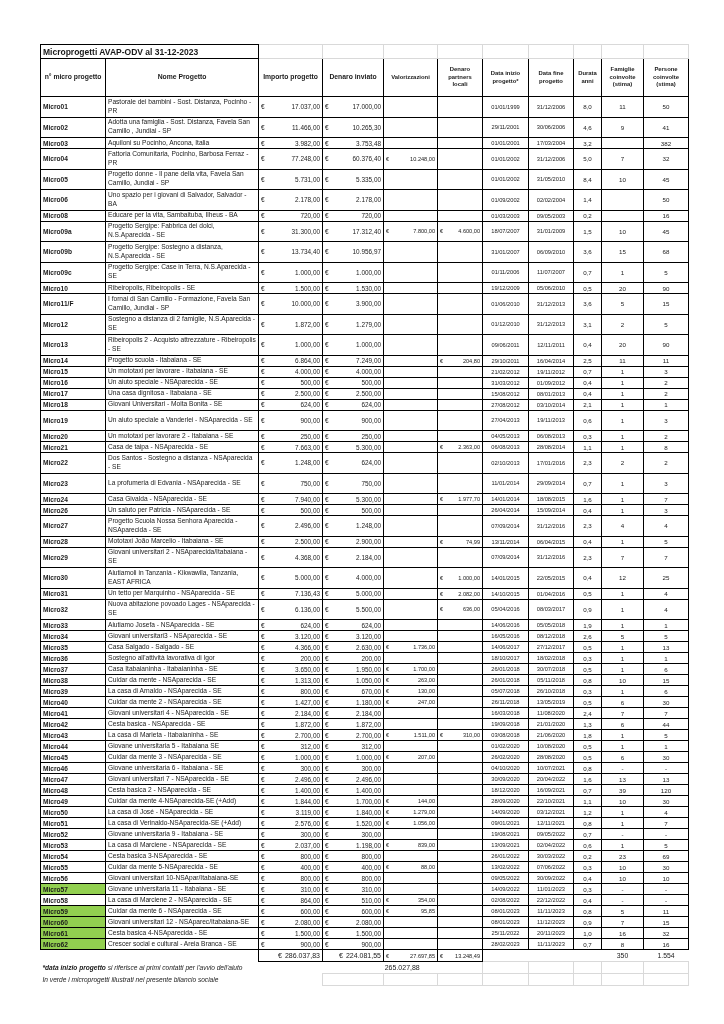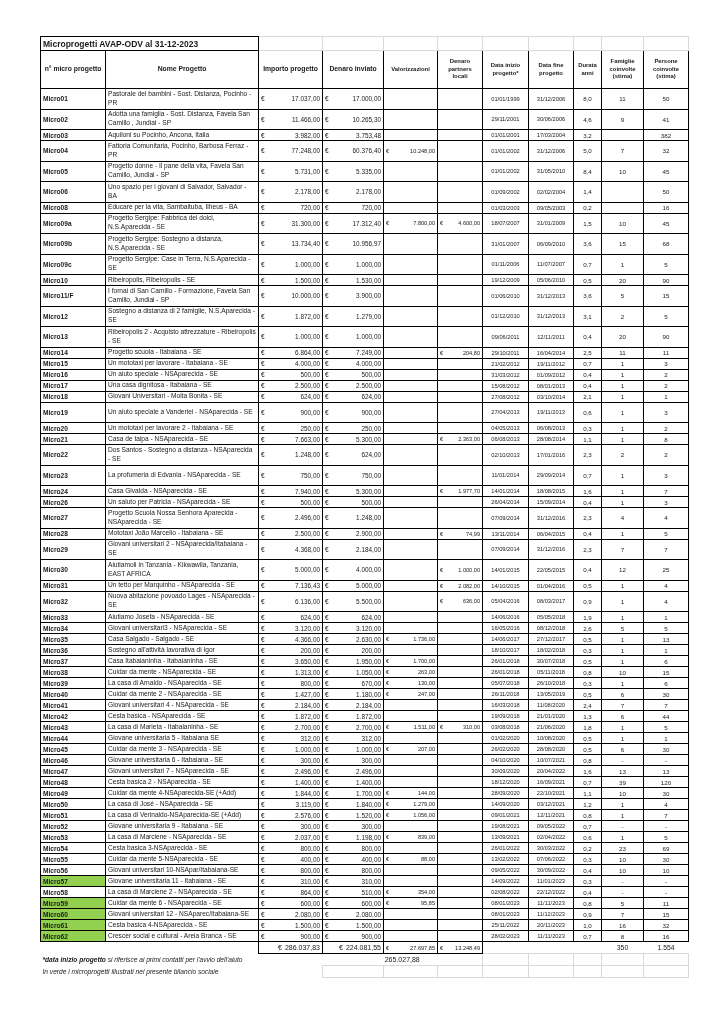--- a/index.html
+++ b/index.html
@@ -4,21 +4,21 @@
 <style>
   html,body{margin:0;padding:0;}
   body{
     width:724px;height:1024px;background:#ffffff;
     font-family:"Liberation Sans","DejaVu Sans",sans-serif;
     position:relative;overflow:hidden;
     -webkit-font-smoothing:antialiased;
   }
   .page{position:absolute;inset:0;background:#fff;}
   table.mp{
-    position:absolute;left:40px;top:36px;width:648px;
+    position:absolute;left:40px;top:44px;width:648px;
     border-collapse:collapse;table-layout:fixed;
     color:#1a1a1a;
   }
   td,th{border:1px solid #000;padding:0 2px;overflow:hidden;vertical-align:middle;box-sizing:border-box;}
   
   .title-cell{
     font-weight:bold;font-size:8.5px;text-align:left;
     border:1.4px solid #000;height:14px;letter-spacing:0;
     white-space:nowrap;
   }

